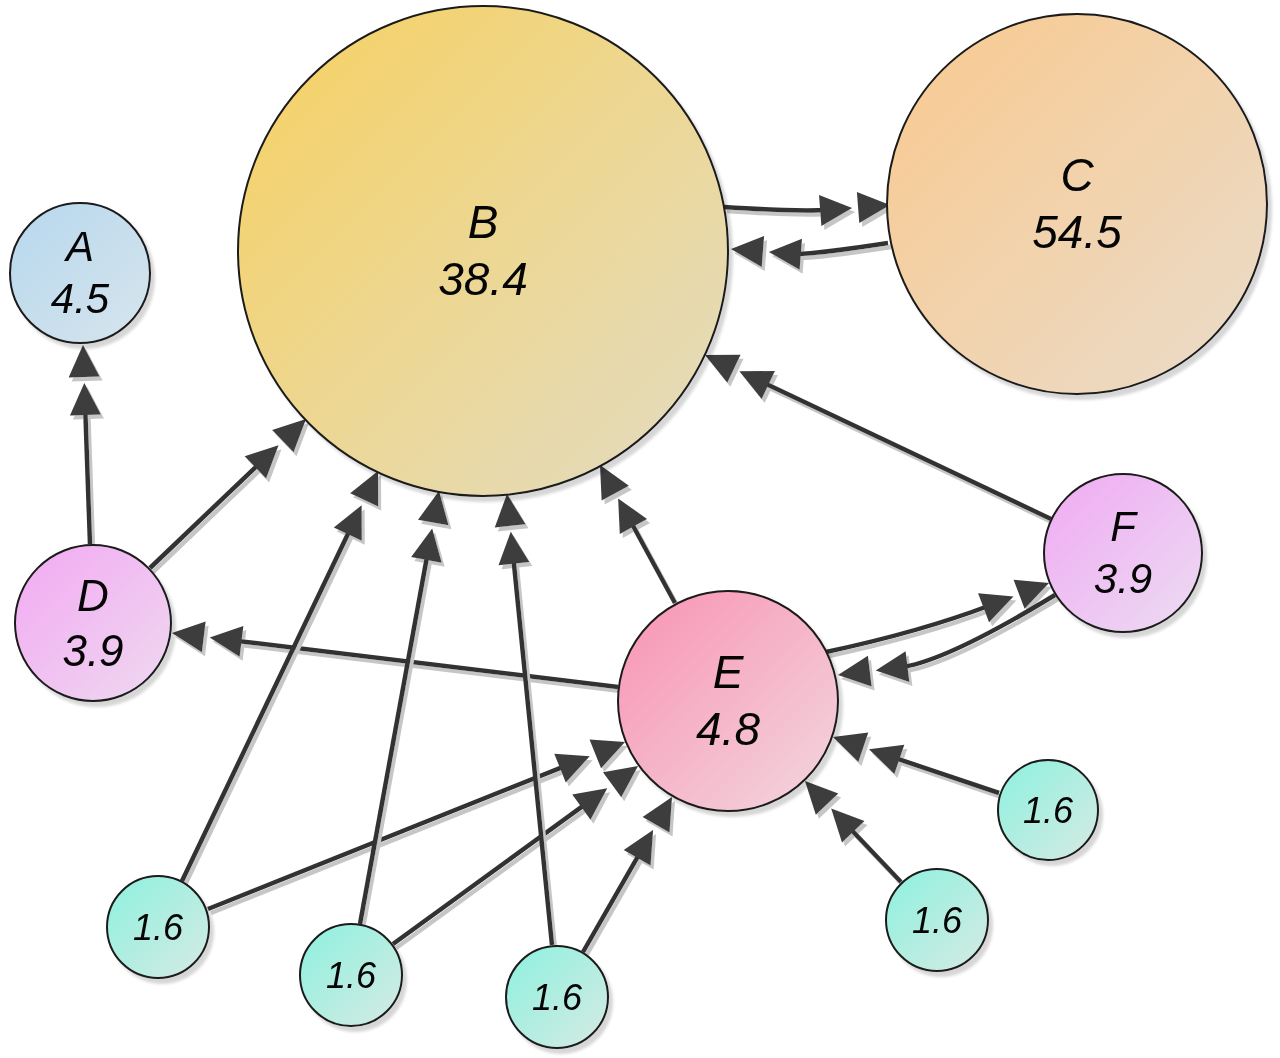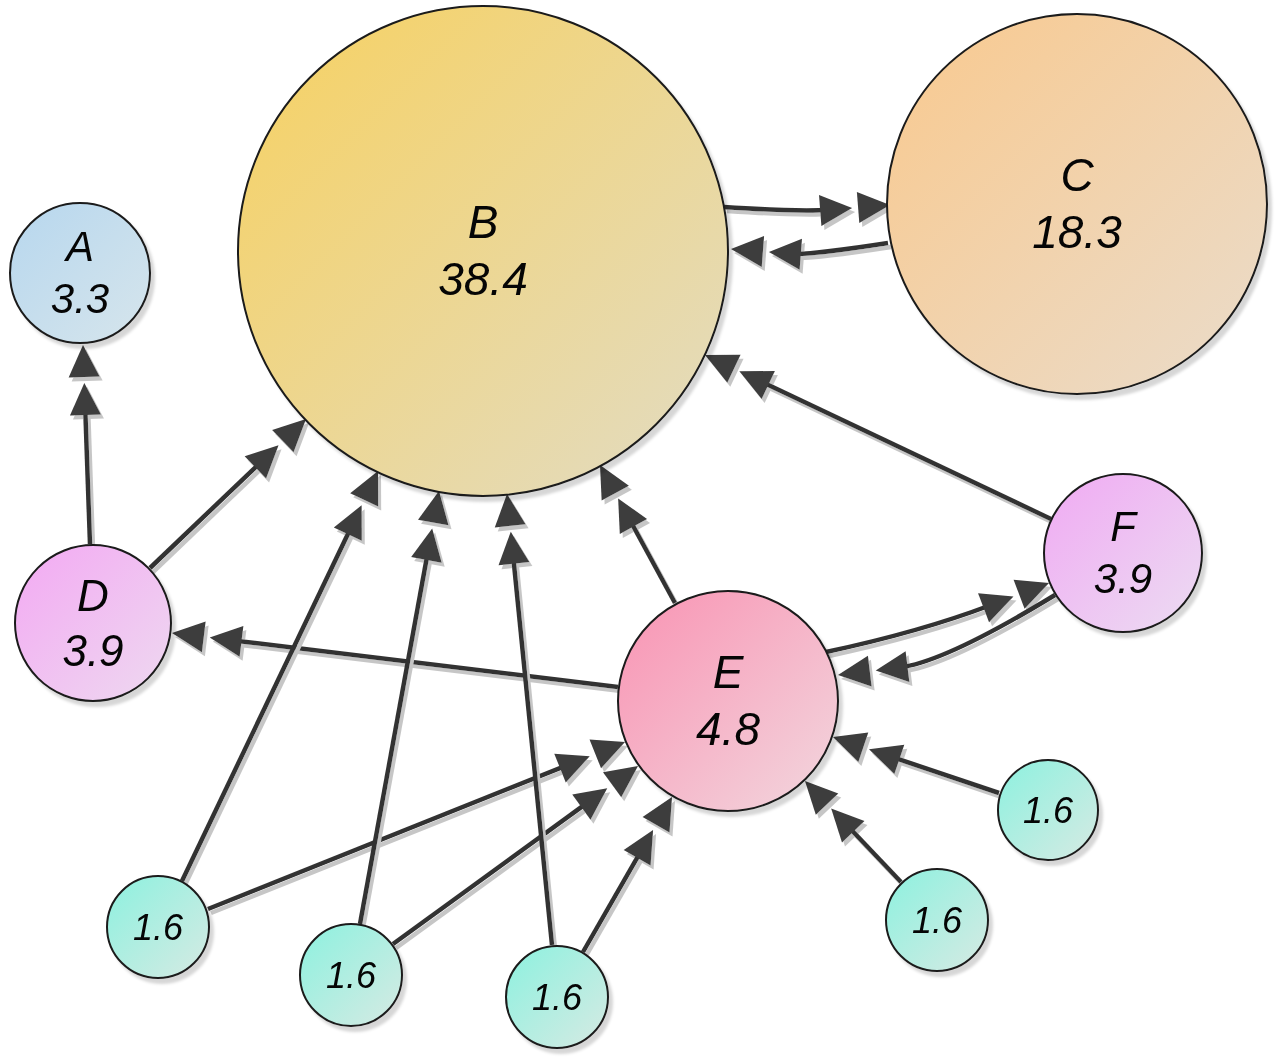--- a/index.html
+++ b/index.html
@@ -119,29 +119,29 @@
         <g filter="url(#eshadow)">
           <path d="M 999 793 L 891.7472014357116 756.8183330144569" fill="none" stroke="#333333" stroke-width="4.5"></path>
           <polygon points="833,737 868.2757194784978,732.5420166807918 858.3665529712692,761.9156173986477" fill="#3d3d3d"></polygon>
           <polygon points="869.0063492670491,749.1467202346672 904.2820687455469,744.688736915459 894.3729022383184,774.0623376333149" fill="#3d3d3d"></polygon>
         </g>
       </g>
   </svg>
   <div id="nodes">
       <div class="node" style="left: 9px; top: 202px; width: 142px; height: 142px; background: linear-gradient(135deg, rgb(183, 215, 238), rgb(214, 229, 236)); font-size: 42px; border-color: rgb(27, 27, 27); color: rgb(5, 5, 5);">
         <div class="nl">A</div>
-        <div class="nv">3.3</div>
+        <div class="nv">4.5</div>
       </div>
       <div class="node" style="left: 237px; top: 5px; width: 492px; height: 492px; background: linear-gradient(135deg, rgb(247, 209, 96), rgb(226, 220, 196)); font-size: 46px; border-color: rgb(27, 27, 27); color: rgb(5, 5, 5);">
         <div class="nl">B</div>
         <div class="nv">38.4</div>
       </div>
       <div class="node" style="left: 886px; top: 13px; width: 382px; height: 382px; background: linear-gradient(135deg, rgb(249, 201, 142), rgb(234, 220, 203)); font-size: 46px; border-color: rgb(27, 27, 27); color: rgb(5, 5, 5);">
         <div class="nl">C</div>
-        <div class="nv">18.3</div>
+        <div class="nv">54.5</div>
       </div>
       <div class="node" style="left: 14px; top: 544px; width: 158px; height: 158px; background: linear-gradient(135deg, rgb(243, 169, 243), rgb(238, 217, 240)); font-size: 44px; border-color: rgb(27, 27, 27); color: rgb(5, 5, 5);">
         <div class="nl">D</div>
         <div class="nv">3.9</div>
       </div>
       <div class="node" style="left: 617px; top: 590px; width: 222px; height: 222px; background: linear-gradient(135deg, rgb(249, 147, 179), rgb(242, 215, 222)); font-size: 46px; border-color: rgb(27, 27, 27); color: rgb(5, 5, 5);">
         <div class="nl">E</div>
         <div class="nv">4.8</div>
       </div>
       <div class="node" style="left: 1043px; top: 473px; width: 160px; height: 160px; background: linear-gradient(135deg, rgb(240, 170, 243), rgb(236, 220, 242)); font-size: 42px; border-color: rgb(27, 27, 27); color: rgb(5, 5, 5);">

